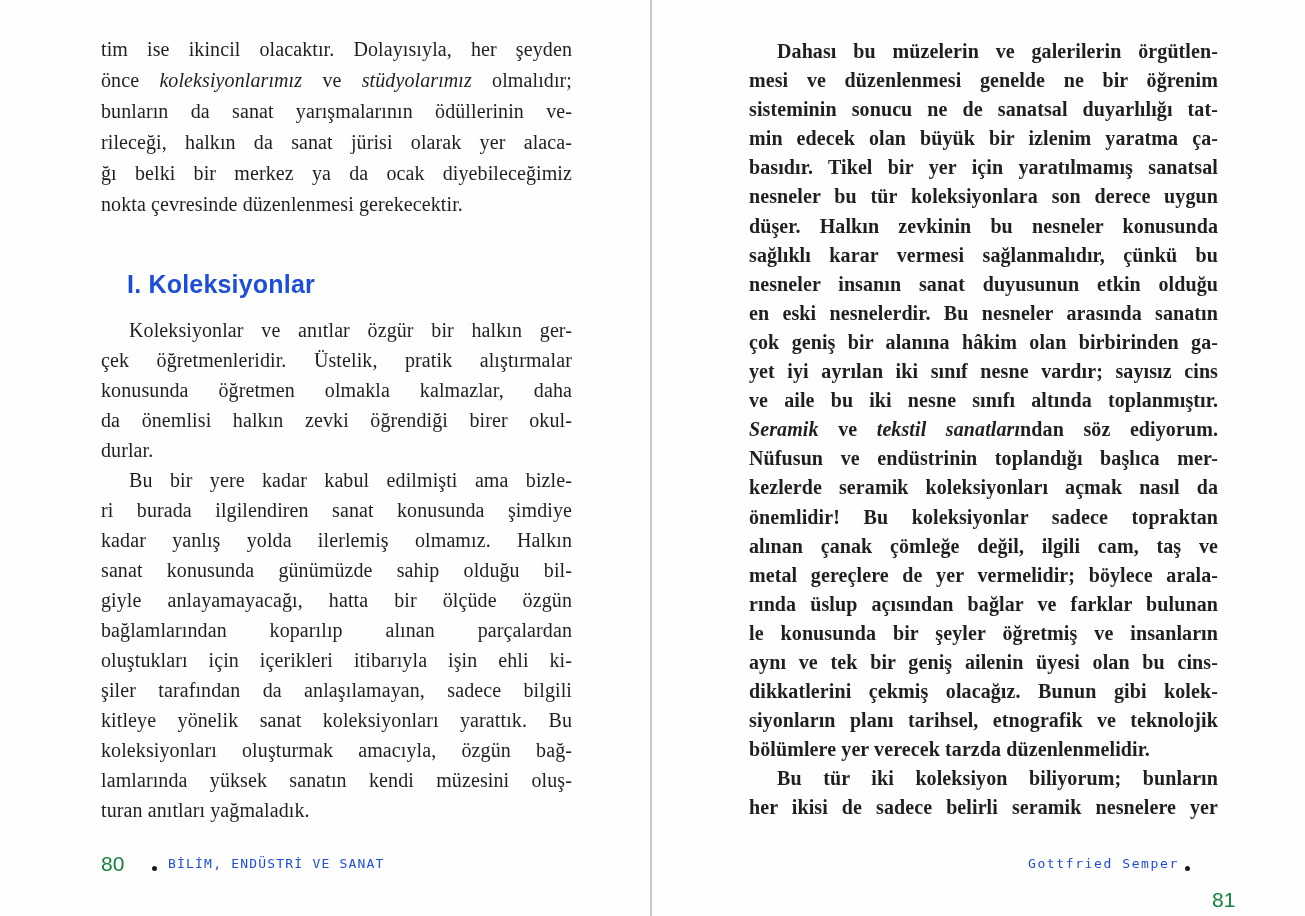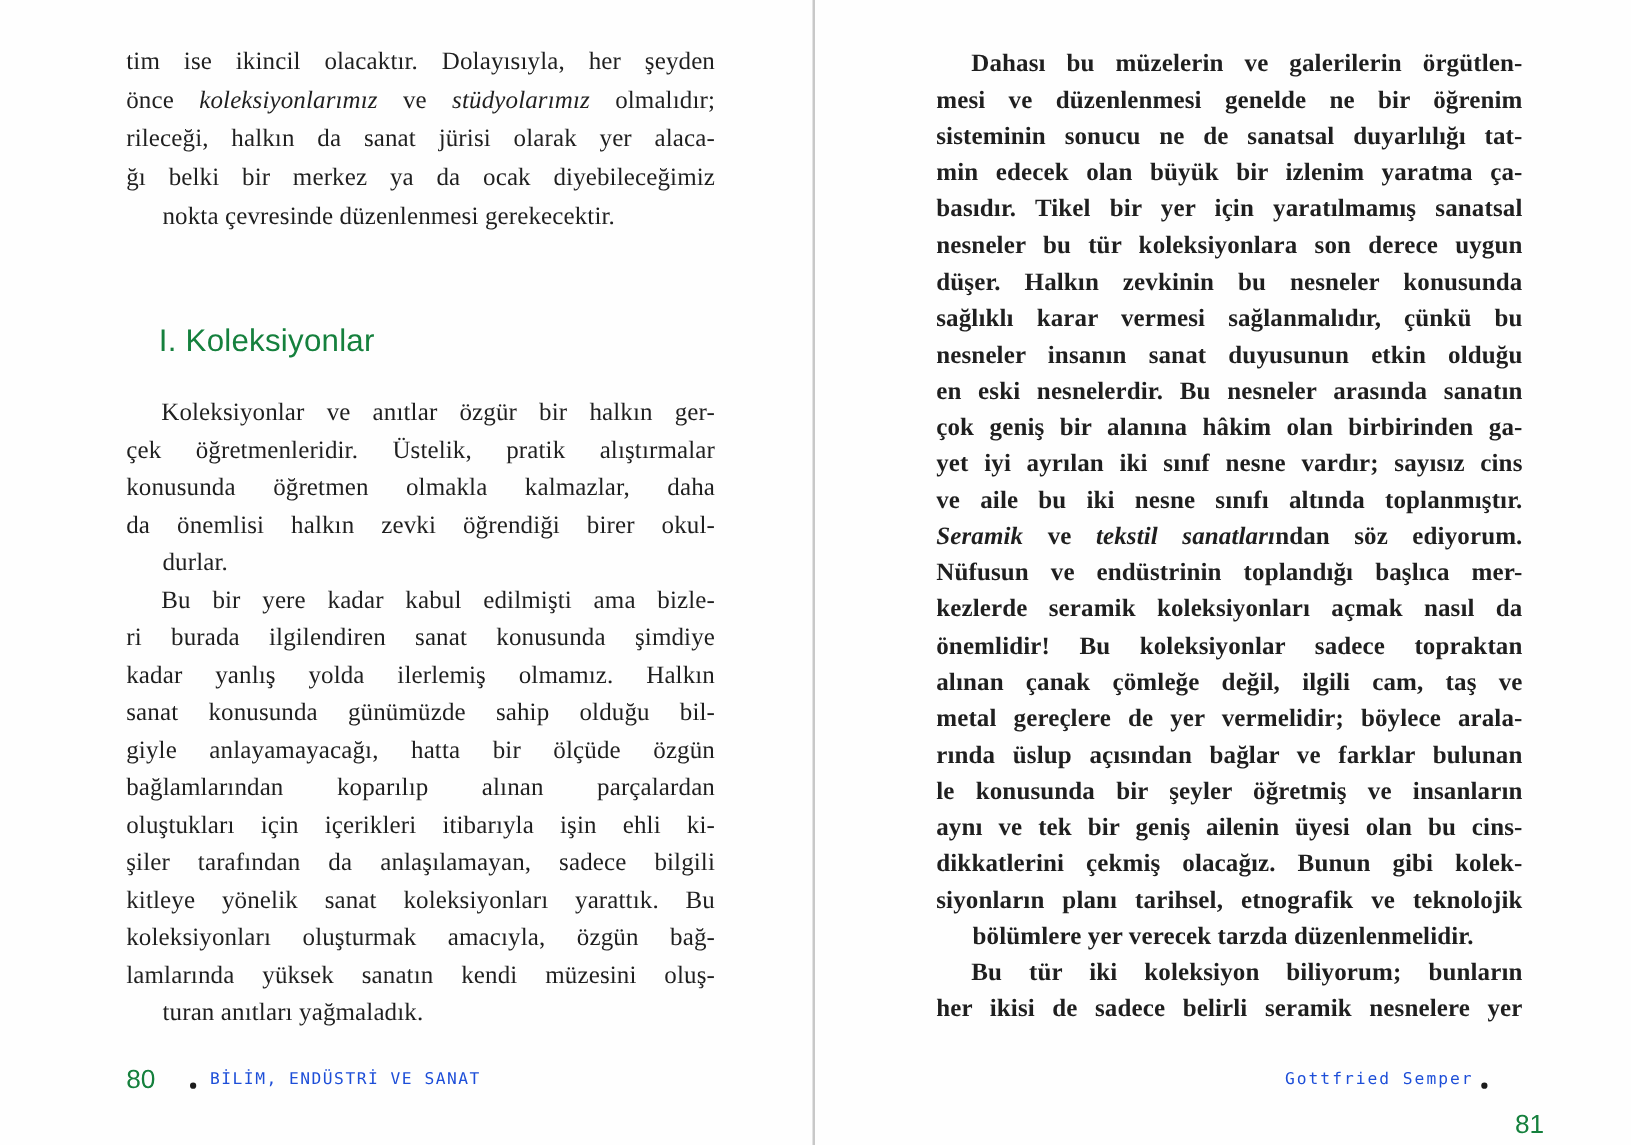--- a/index.html
+++ b/index.html
@@ -21,33 +21,33 @@
   .textcol{position:absolute;}
   .line{
     height:var(--lh);
     line-height:var(--lh);
     font-size:20px;
     text-align:justify;
     text-align-last:justify;
     overflow:hidden;
     letter-spacing:0.1px;
   }
-  .line.end{text-align-last:left;margin-left:29px;}
+  .line.end{text-align-last:left;}
   .line.indent{text-indent:28px;}
   .it{font-style:italic;}
 
   #left-intro{--lh:31px; left:101px; top:34px;  width:471px;}
   #left-body {--lh:30px; left:101px; top:315px; width:471px;}
   #right-body{--lh:29.1px; left:749px; top:37px; width:469px;font-weight:bold;}
 
   #section-heading{
-    position:absolute;left:127px;top:257px;
+    position:absolute;left:127px;top:268px;
     font-family:"Liberation Sans", sans-serif;
-    font-size:25px;line-height:32px;font-weight:400;
-    color:#15803d;letter-spacing:0.2px;
+    font-size:25px;line-height:32px;font-weight:700;
+    color:#1d4ed8;letter-spacing:0.2px;
   }
 
   
   .footer{position:absolute;top:851px;height:30px;}
   #footer-left{left:101px;width:420px;}
   #footer-right{left:1028px;width:220px;}
   .pagenum{
     position:absolute;top:0;
     font-family:"Liberation Sans", sans-serif;
     font-size:21px;line-height:26px;color:#15803d;
@@ -72,20 +72,21 @@
 <body>
 
 <div id="spread">
 
   <div id="divider"></div>
 
   <div>
     <div id="left-intro" class="textcol">
         <div class="line"><span>tim ise ikincil olacaktır. Dolayısıyla, her şeyden</span></div>
         <div class="line"><span>önce </span><span class="it">koleksiyonlarımız</span><span> ve </span><span class="it">stüdyolarımız</span><span> olmalıdır;</span></div>
+        <div class="line"><span>bunların da sanat yarışmalarının ödüllerinin ve-</span></div>
         <div class="line"><span>rileceği, halkın da sanat jürisi olarak yer alaca-</span></div>
         <div class="line"><span>ğı belki bir merkez ya da ocak diyebileceğimiz</span></div>
         <div class="line end"><span>nokta çevresinde düzenlenmesi gerekecektir.</span></div>
       </div>
 
     <div id="section-heading">I. Koleksiyonlar</div>
 
     <div id="left-body" class="textcol">
         <div class="line indent"><span>Koleksiyonlar ve anıtlar özgür bir halkın ger-</span></div>
         <div class="line"><span>çek öğretmenleridir. Üstelik, pratik alıştırmalar</span></div>

